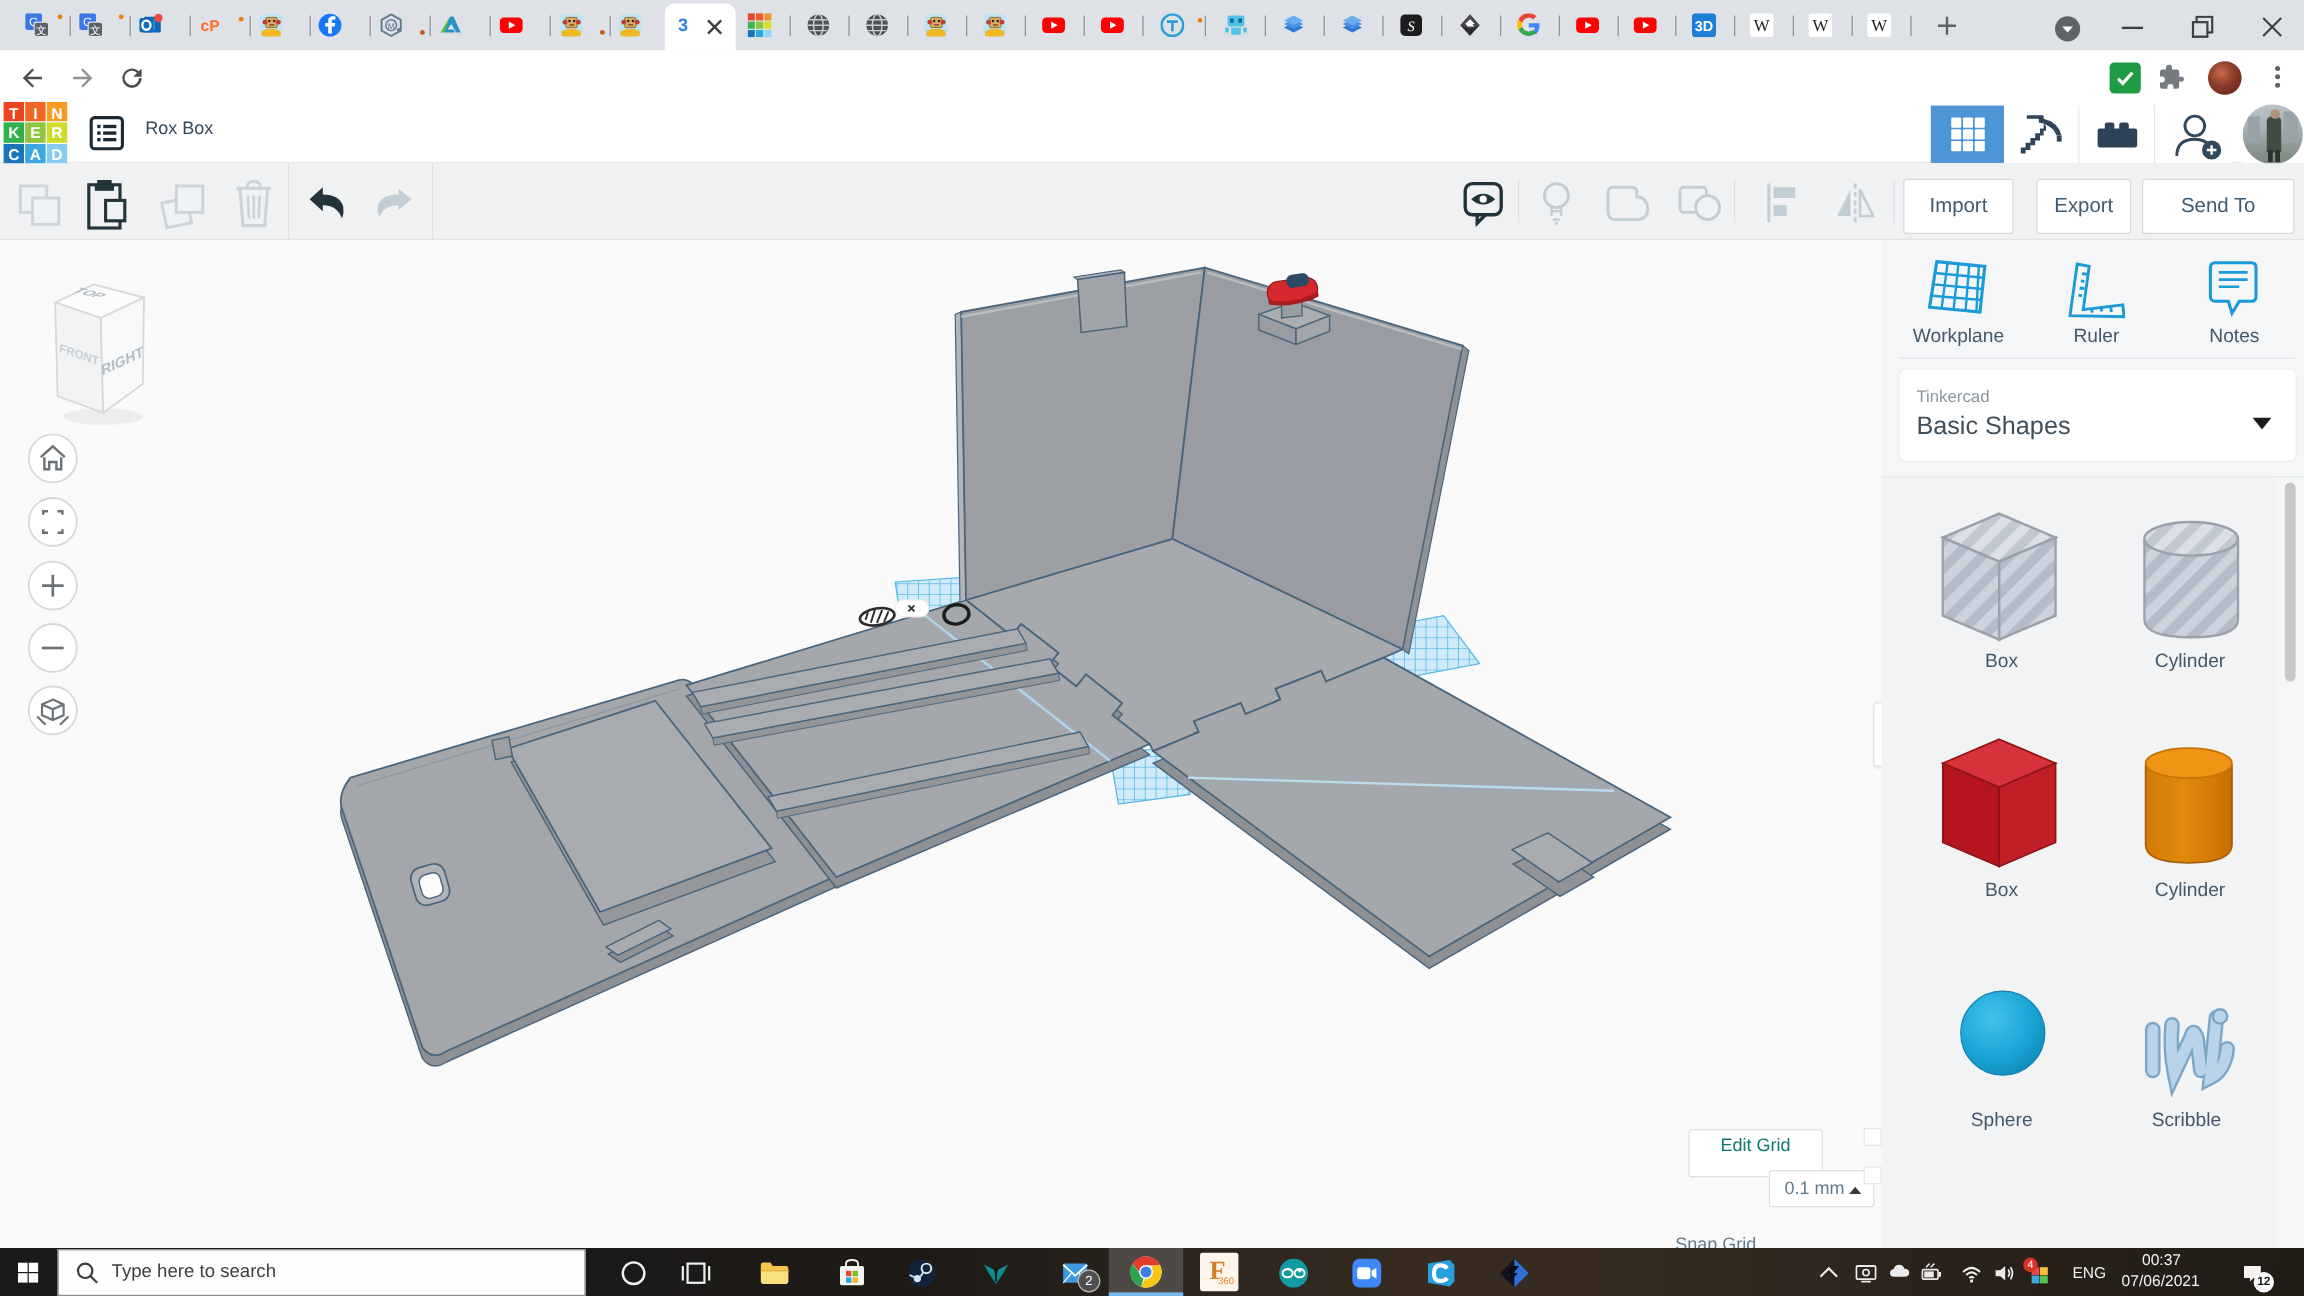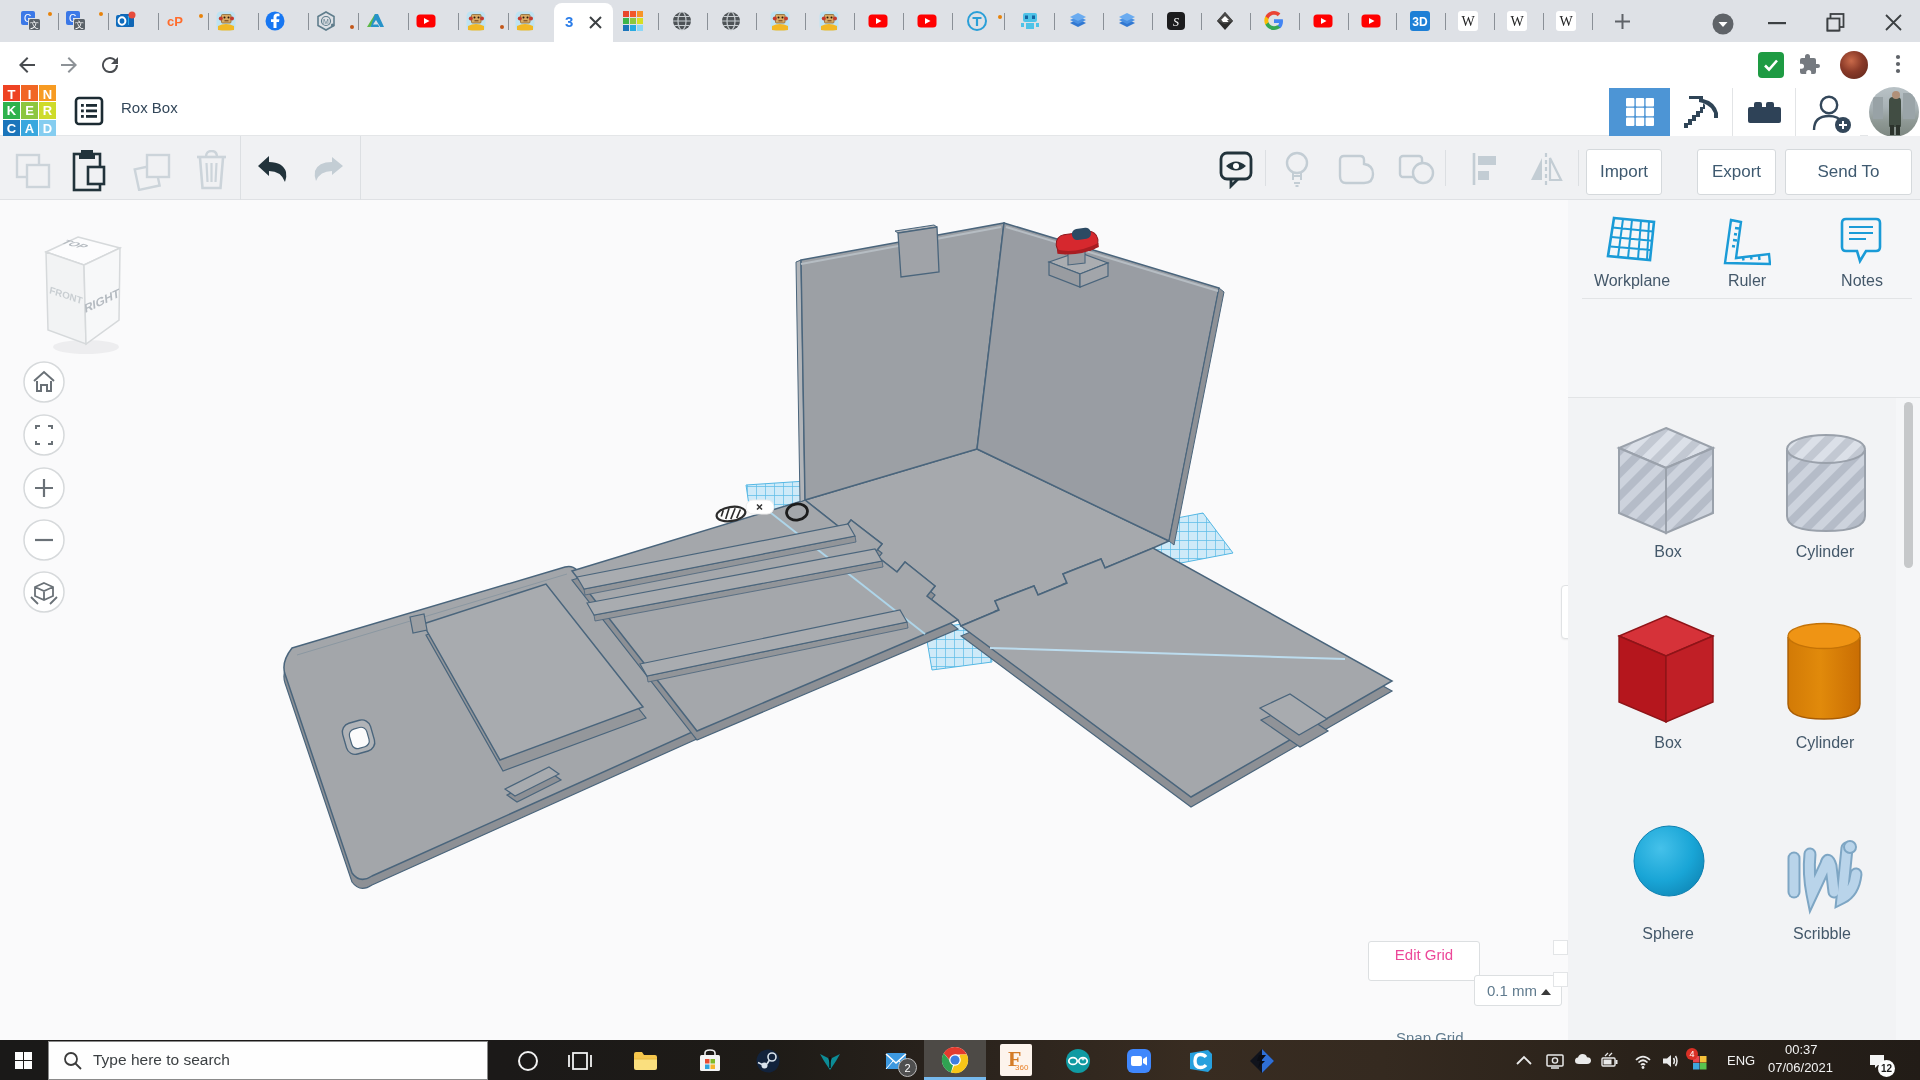--- a/index.html
+++ b/index.html
@@ -444,21 +444,21 @@
         <rect x="8" y="4" width="18" height="9" fill="#c3cdd4"></rect>
         <rect x="8" y="19" width="11" height="9" fill="#c3cdd4"></rect>
       </svg>
 
     <svg style="position:absolute;left:1528px;top:16px" width="36" height="34" viewBox="0 0 36 34">
         <path d="M18 1 V33" stroke="#c3cdd4" stroke-width="2.2" stroke-dasharray="4 3"></path>
         <path d="M14 6 L14 28 L3 28 Z" fill="#c3cdd4"></path>
         <path d="M22 6 L22 28 L33 28 Z" fill="none" stroke="#c3cdd4" stroke-width="2.2"></path>
       </svg>
     <div style="position:absolute;left:1578px;top:14px;width:1px;height:36px;background:#dcdfe2;"></div>
-    <div class="tbtn" style="left:1586px;width:76px;">Import</div>
+    <div class="tbtn" style="left:1586px;width:92px;">Import</div>
     <div class="tbtn" style="left:1697px;width:79px;">Export</div>
     <div class="tbtn" style="left:1785px;width:127px;">Send To</div>
   </div>
   <div id="canvas" class="abs">
       <svg style="position:absolute;left:0;top:0" width="1568" height="840" viewBox="0 200 1568 840">
         <defs>
 <pattern id="bgrid" width="9" height="9" patternUnits="userSpaceOnUse">
   <rect width="9" height="9" fill="#cfeaf8"></rect>
   <path d="M0 0 H9 M0 0 V9" stroke="#5ebde8" stroke-width="1.4" fill="none"></path>
 </pattern>
@@ -540,21 +540,21 @@
         <g>
           <circle cx="44" cy="540" r="20" fill="#ffffff" stroke="#d6d9db" stroke-width="1.5"></circle>
           <path d="M35,540 L53,540" stroke="#6a7177" stroke-width="2.2"></path>
         </g>
         <g>
           <circle cx="44" cy="592" r="20" fill="#ffffff" stroke="#d6d9db" stroke-width="1.5"></circle>
           <path d="M44,583 L53,587 L53,596 L44,600 L35,596 L35,587 Z M35,587 L44,591 L53,587 M44,591 L44,600" fill="none" stroke="#6a7177" stroke-width="1.8"></path>
           <path d="M31,597 L38,604 M57,597 L50,604" stroke="#6a7177" stroke-width="1.8"></path>
         </g>
       </svg>
-    <div style="position:absolute;left:1368px;top:741px;width:112px;height:40px;background:#fff;border:1px solid #dcdfe1;border-radius:3px;text-align:center;line-height:25px;font-size:15px;color:#ec4899;">Edit Grid</div>
+    <div style="position:absolute;left:1407px;top:741px;width:112px;height:40px;background:#fff;border:1px solid #dcdfe1;border-radius:3px;text-align:center;line-height:25px;font-size:15px;color:#0f766e;">Edit Grid</div>
     <span style="position:absolute;left:1396px;top:782px;font-size:15px;color:#607b8e;margin-top:47px;">Snap Grid</span>
     <div style="position:absolute;left:1474px;top:775px;width:88px;height:31px;background:#fff;border:1px solid #dcdfe1;border-radius:3px;line-height:29px;font-size:15px;color:#607b8e;"><span style="margin-left:12px;">0.1 mm</span><svg style="position:absolute;right:10px;top:13px" width="10" height="6" viewBox="0 0 10 6">
           <path d="M0 6 L5 0 L10 6 Z" fill="#3a3a3a"></path>
         </svg></div>
     <div style="position:absolute;left:1553px;top:740px;width:15px;height:15px;background:#fff;border:1px solid #e3e5e7;"></div>
     <div style="position:absolute;left:1553px;top:772px;width:15px;height:15px;background:#fff;border:1px solid #e3e5e7;"></div>
   </div>
   <div id="panel" class="abs">
       <div style="position:absolute;left:-7px;top:385px;width:22px;height:54px;background:#fff;border:1px solid #e0e2e4;border-radius:4px 0 0 4px;box-shadow:0 1px 2px rgba(0,0,0,0.06);">
         <span style="position:absolute;left:5px;top:15px;font-size:18px;color:#2b2b2b;font-weight:bold;">❯</span>
@@ -572,20 +572,27 @@
 <path d="M12,10 L16,10.5 M11,16 L14,16.5 M10,22 L14,22.5 M9,28 L12,28.5 M36,38 L36.5,42 M28,38.5 L28.5,41.5 M20,39 L20.5,42.5"></path>
         </g>
       </svg>
       <div class="plabel" style="left:139px;top:72px;width:80px;">Ruler</div>
       <svg style="position:absolute;left:272px;top:17px" width="42" height="50" viewBox="0 0 42 50">
 <path d="M6,2 L36,2 Q40,2 40,6 L40,30 Q40,34 36,34 L26,34 L20,44 L17,34 L6,34 Q2,34 2,30 L2,6 Q2,2 6,2 Z" fill="none" stroke="#1a9bd7" stroke-width="2.6"></path>
 <path d="M9,10 H33 M9,16 H33 M9,22 H26" stroke="#1a9bd7" stroke-width="2.2"></path>
       </svg>
       <div class="plabel" style="left:254px;top:72px;width:80px;">Notes</div>
       <div style="position:absolute;left:14px;top:98px;width:330px;height:1px;background:#e2e4e6;"></div>
+      <div style="position:absolute;left:14px;top:107px;width:332px;height:78px;background:#fff;border:1px solid #eceef0;border-radius:6px;">
+<span style="position:absolute;left:14px;top:14px;font-size:14px;color:#8a959e;">Tinkercad</span>
+<span style="position:absolute;left:14px;top:36px;font-size:21px;color:#3f4e59;">Basic Shapes</span>
+<svg style="position:absolute;right:20px;top:40px" width="16" height="10" viewBox="0 0 16 10">
+          <path d="M0 0 L16 0 L8 10 Z" fill="#1b1b1b"></path>
+        </svg>
+      </div>
       <div style="position:absolute;left:0px;top:197px;width:352px;height:1px;background:#e2e4e6;"></div>
       <div style="position:absolute;left:0;top:198px;width:328px;height:642px;background:#f2f3f5;"></div>
       <svg style="position:absolute;left:48px;top:226px" width="100" height="110" viewBox="0 0 100 110">
 <defs>
           <pattern id="stri" width="16" height="16" patternTransform="rotate(45)" patternUnits="userSpaceOnUse">
 <rect width="16" height="16" fill="#dbe0e8"></rect>
             <rect width="8" height="16" fill="#c2c8d2"></rect>
           </pattern>
 <pattern id="stri2" width="16" height="16" patternTransform="rotate(45)" patternUnits="userSpaceOnUse">
 <rect width="16" height="16" fill="#cdd3dd"></rect>

